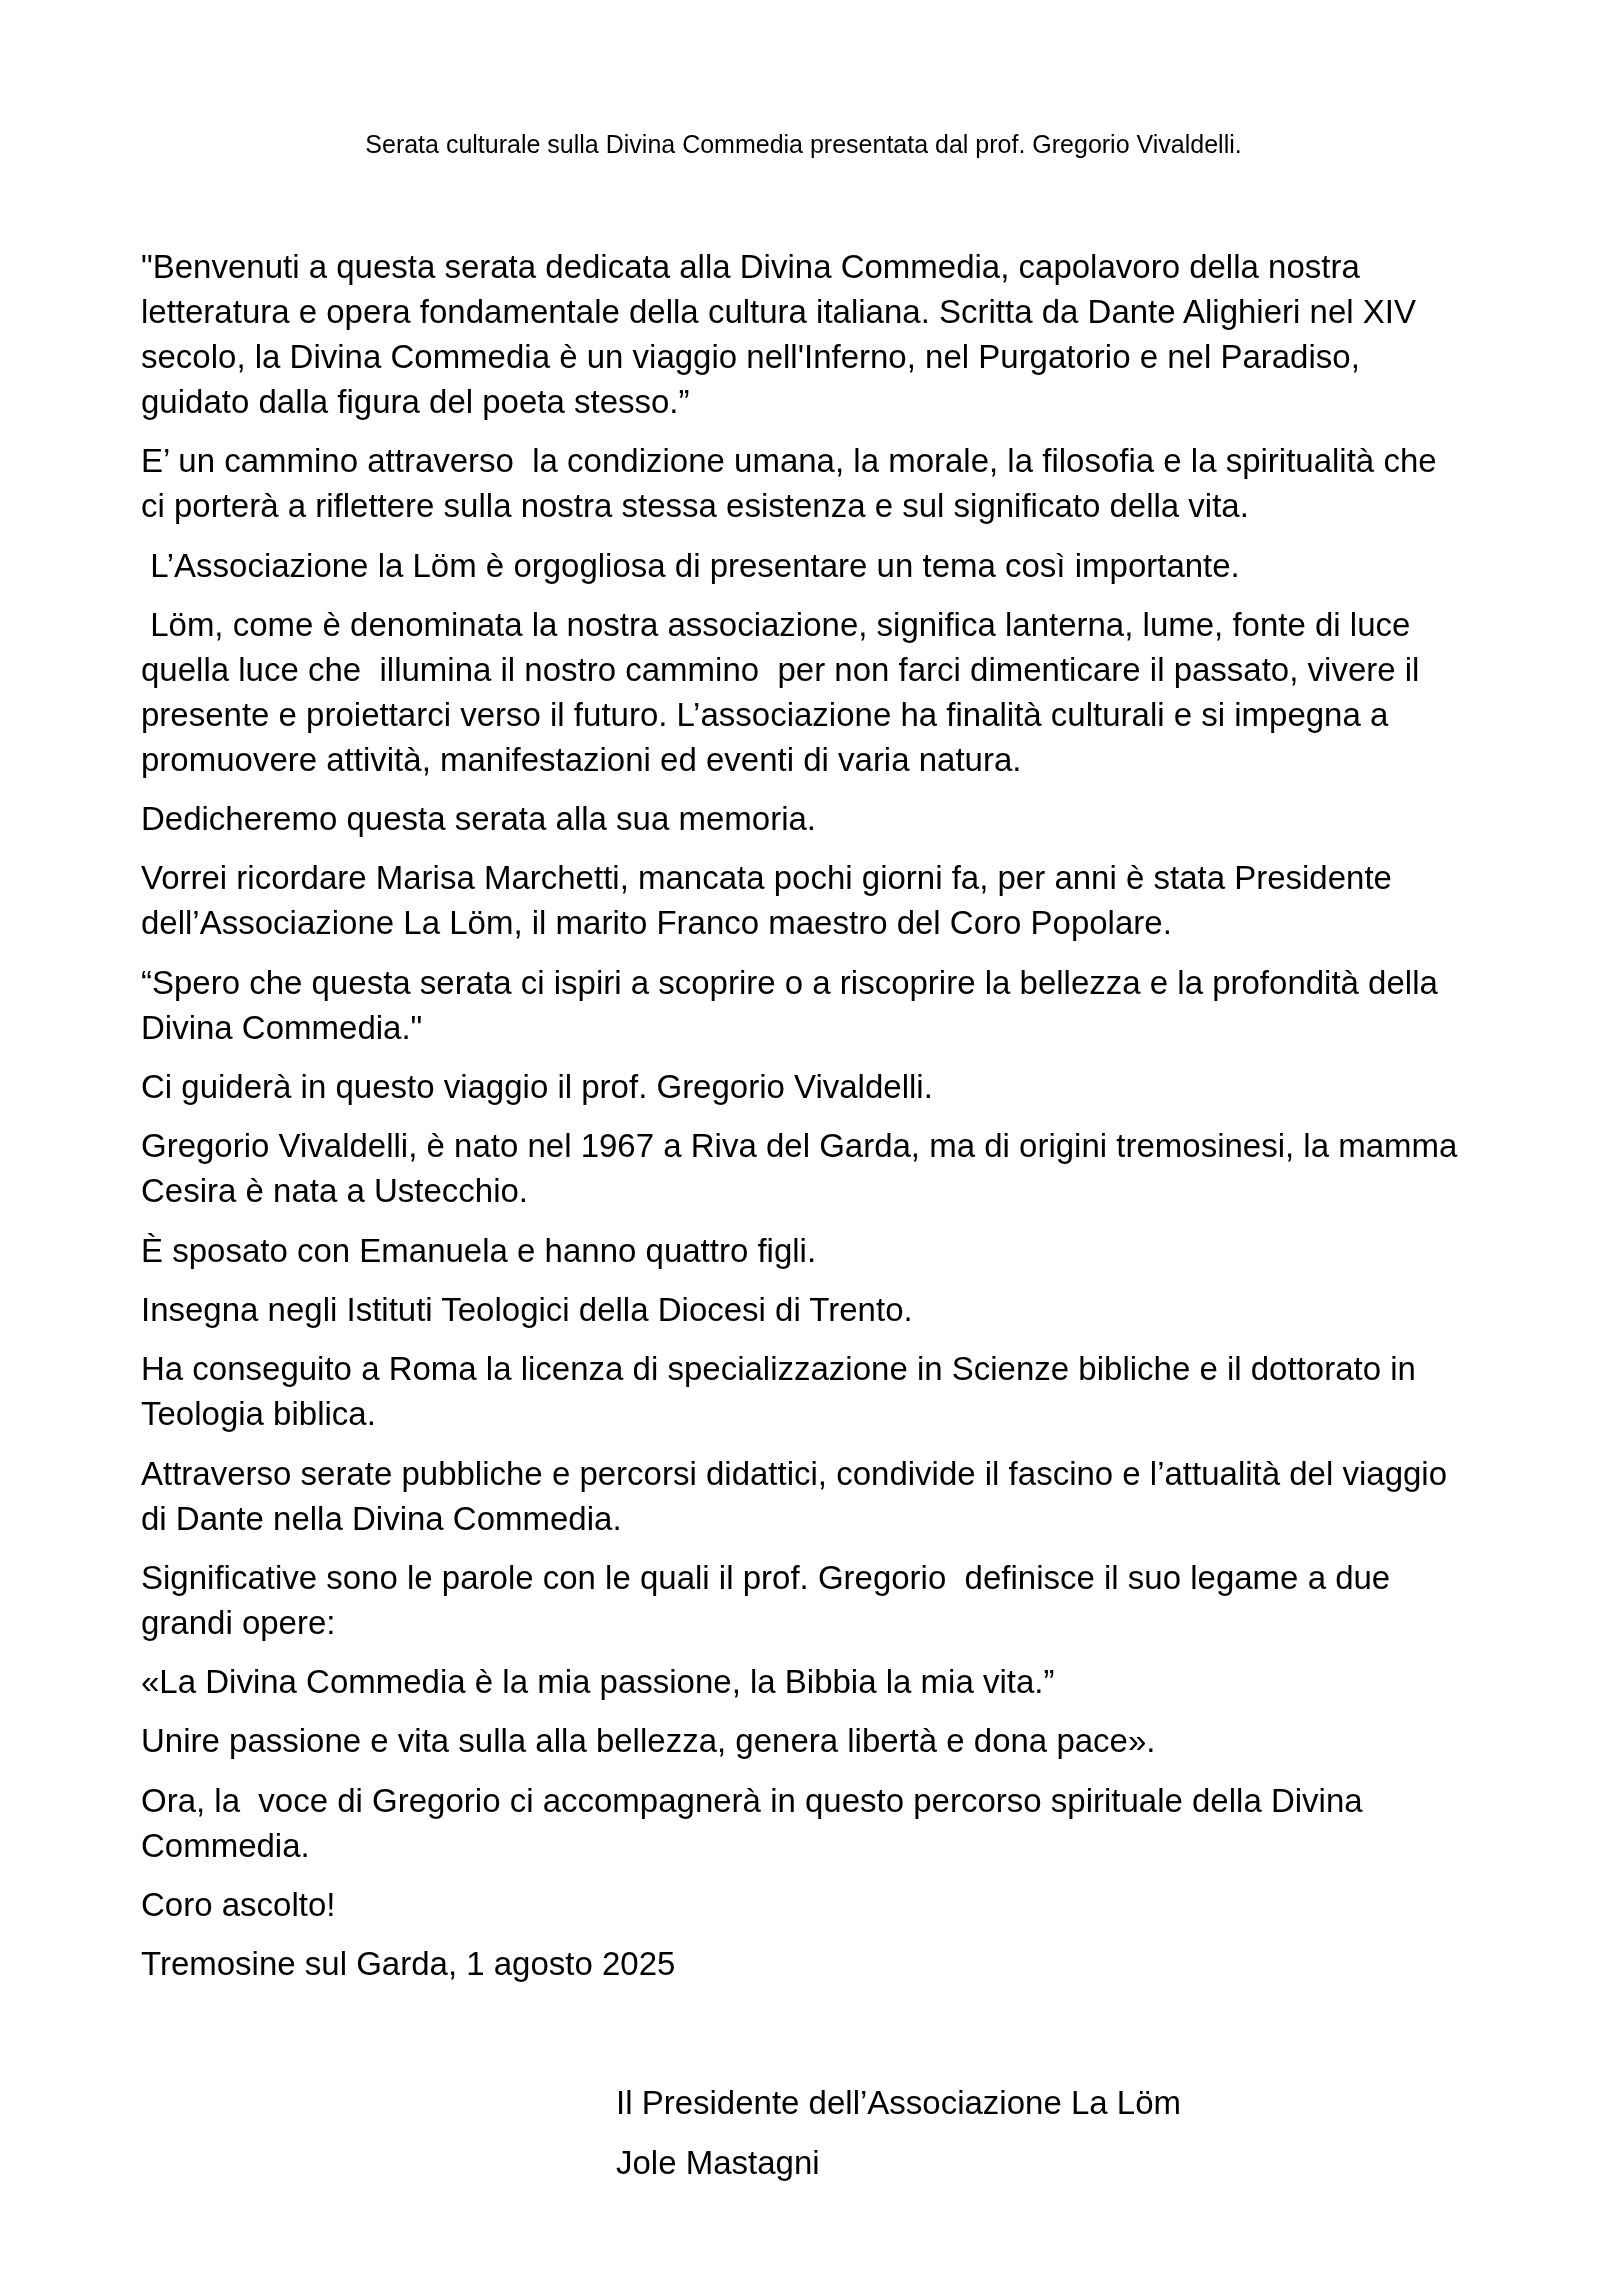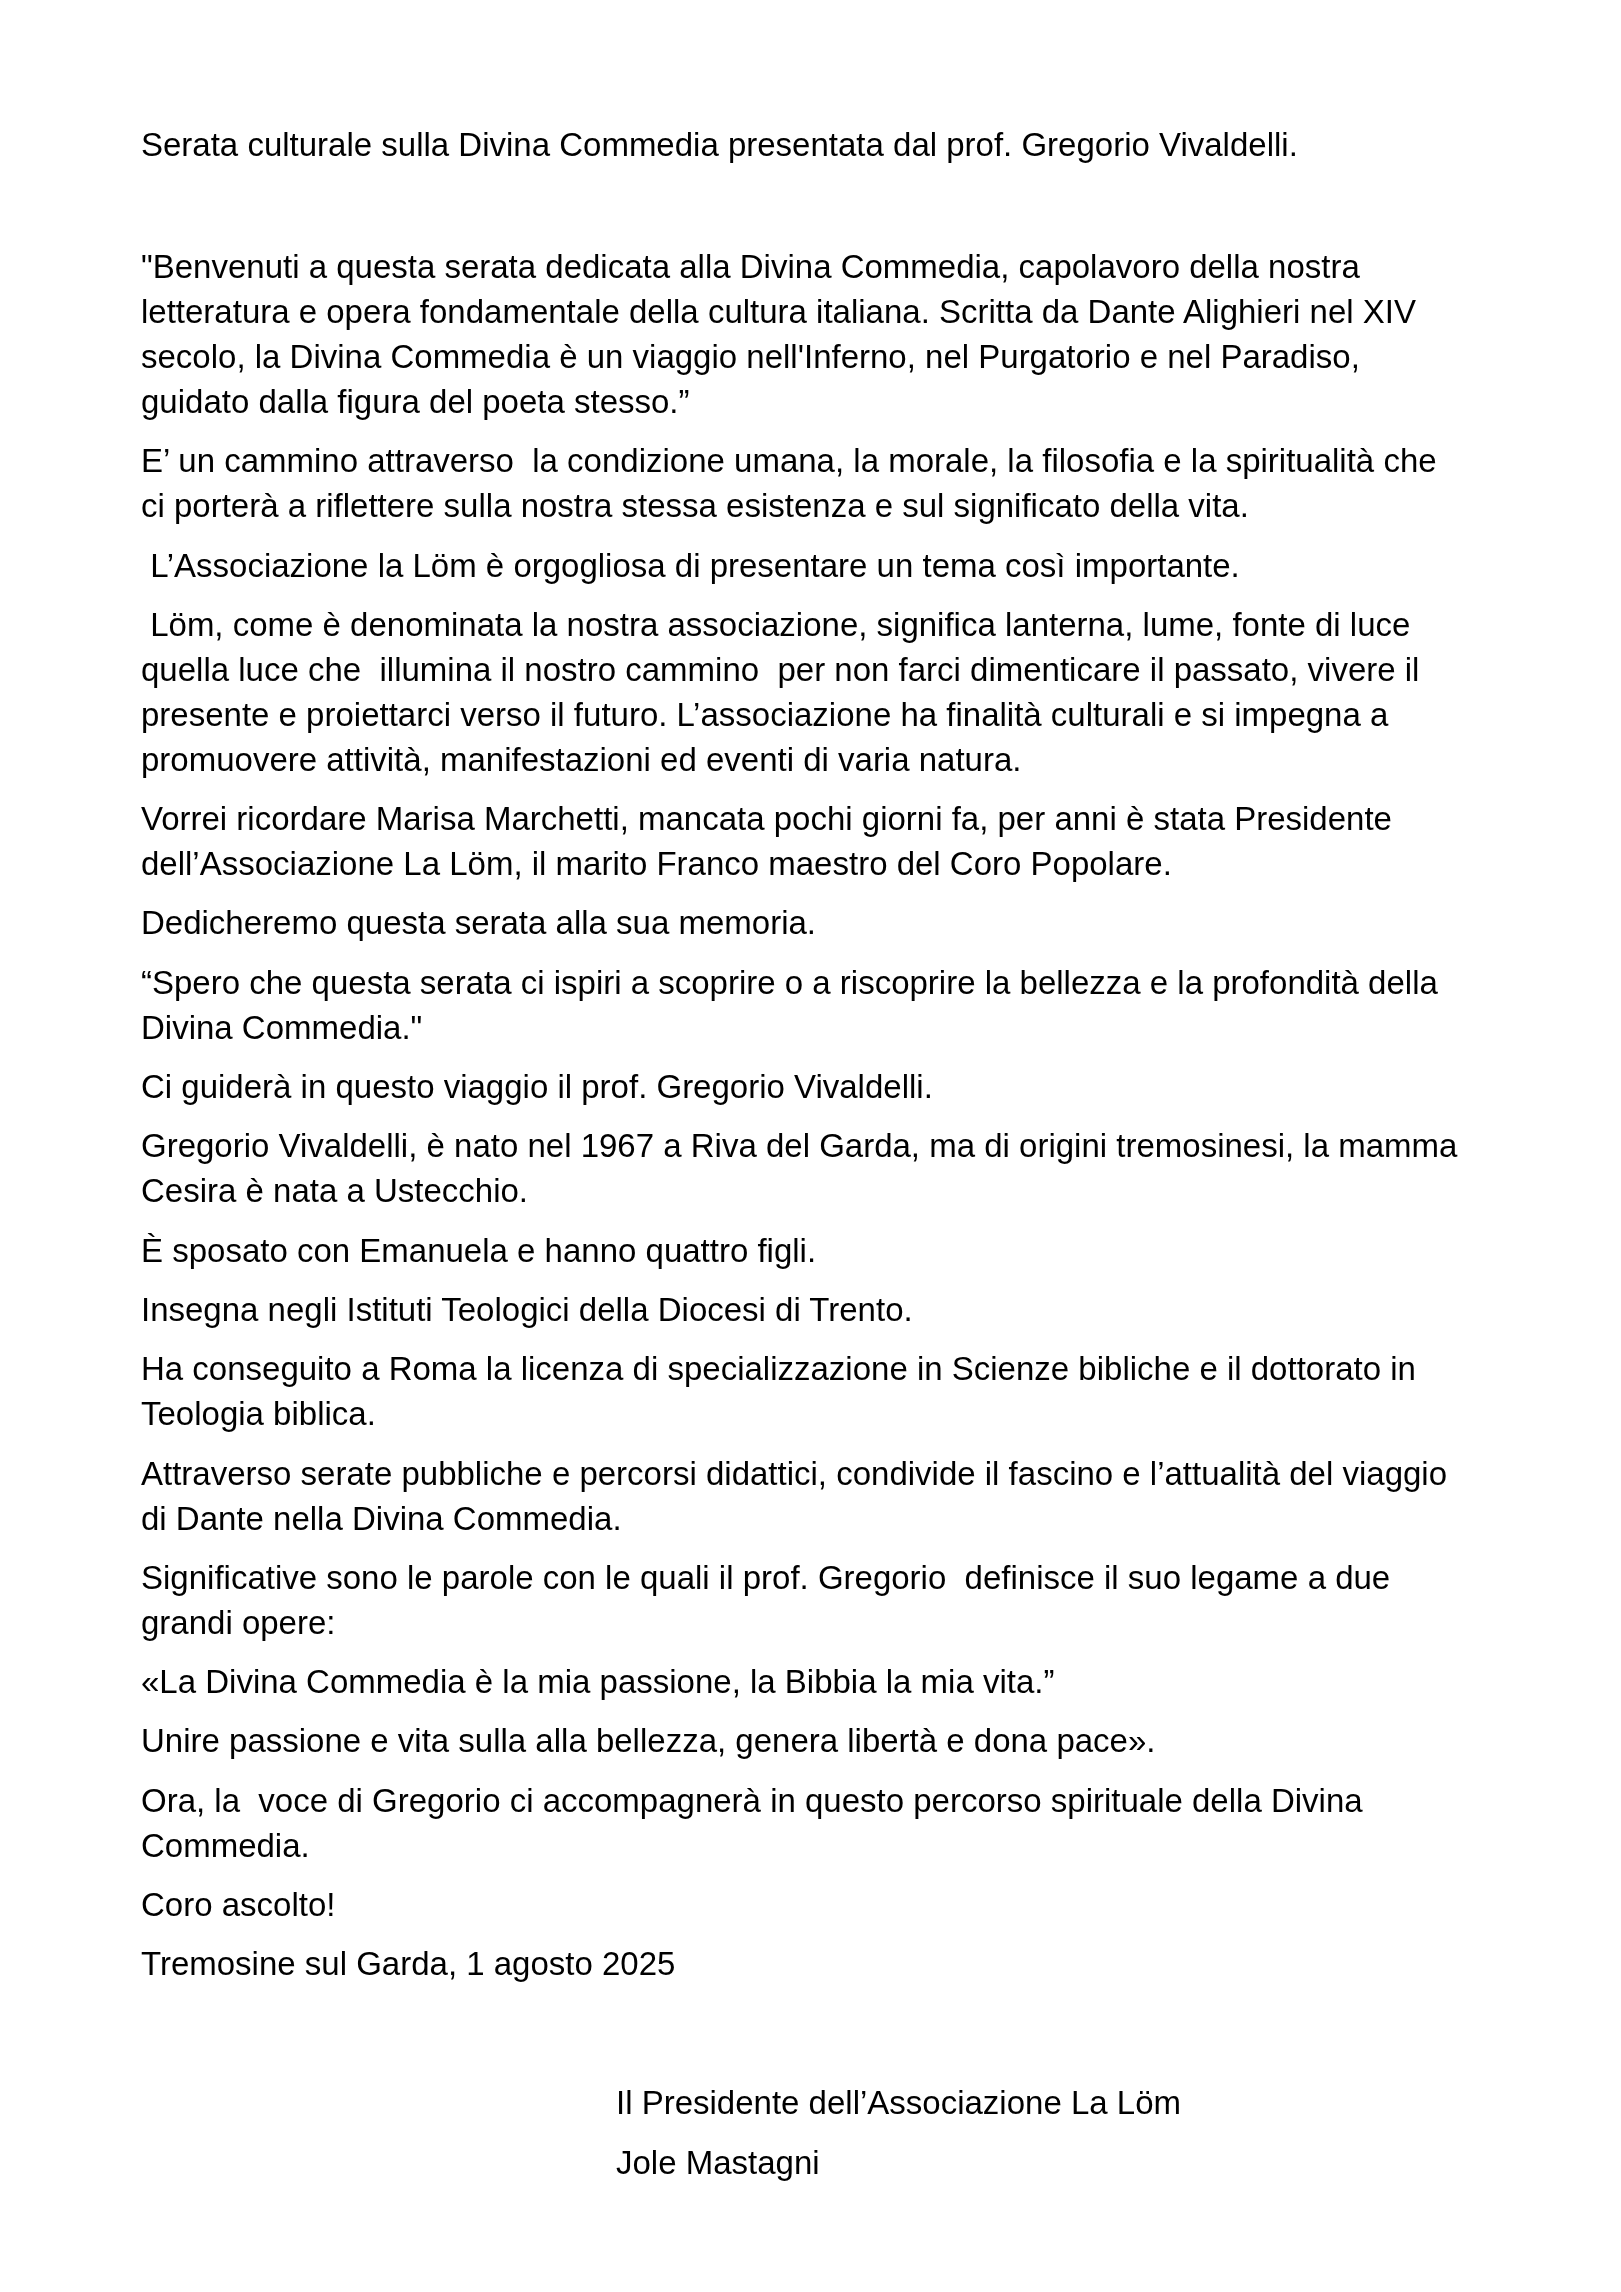--- a/index.html
+++ b/index.html
@@ -13,24 +13,24 @@
     box-sizing: border-box;
     width: 1621px;
     height: 2293px;
     padding: 122px 155px 0 141px;
     font-family: "Liberation Sans", sans-serif;
     font-size: 33px;
     line-height: 45px;
     color: #000000;
   }
   h1.doc-title {
-    font-size: 33px;
+    font-size: 25px;
     line-height: 45px;
     font-weight: normal;
-    text-align: left;
+    text-align: center;
     margin: 0 0 77px 0;
     white-space: pre-wrap;
   }
   p.para {
     margin: 0 0 14.3px 0;
     white-space: pre-wrap;
   }
   .signature {
     margin: 94px 0 0 475px;
     width: 851px;
@@ -44,22 +44,22 @@
 </head>
 <body>
 
 <main>
   <h1 class="doc-title">Serata culturale sulla Divina Commedia presentata dal prof. Gregorio Vivaldelli.</h1>
 
   <p class="para">"Benvenuti a questa serata dedicata alla Divina Commedia, capolavoro della nostra letteratura e opera fondamentale della cultura italiana. Scritta da Dante Alighieri nel XIV secolo, la Divina Commedia è un viaggio nell'Inferno, nel Purgatorio e nel Paradiso, guidato dalla figura del poeta stesso.”</p>
   <p class="para">E’ un cammino attraverso  la condizione umana, la morale, la filosofia e la spiritualità che ci porterà a riflettere sulla nostra stessa esistenza e sul significato della vita.</p>
   <p class="para"> L’Associazione la Löm è orgogliosa di presentare un tema così importante.</p>
   <p class="para"> Löm, come è denominata la nostra associazione, significa lanterna, lume, fonte di luce quella luce che  illumina il nostro cammino  per non farci dimenticare il passato, vivere il presente e proiettarci verso il futuro. L’associazione ha finalità culturali e si impegna a promuovere attività, manifestazioni ed eventi di varia natura.</p>
+  <p class="para">Dedicheremo questa serata alla sua memoria.</p>
   <p class="para">Vorrei ricordare Marisa Marchetti, mancata pochi giorni fa, per anni è stata Presidente  dell’Associazione La Löm, il marito Franco maestro del Coro Popolare.</p>
-  <p class="para">Dedicheremo questa serata alla sua memoria.</p>
   <p class="para">“Spero che questa serata ci ispiri a scoprire o a riscoprire la bellezza e la profondità della Divina Commedia."</p>
   <p class="para">Ci guiderà in questo viaggio il prof. Gregorio Vivaldelli.</p>
   <p class="para">Gregorio Vivaldelli, è nato nel 1967 a Riva del Garda, ma di origini tremosinesi, la mamma Cesira è nata a Ustecchio.</p>
   <p class="para">È sposato con Emanuela e hanno quattro figli.</p>
   <p class="para">Insegna negli Istituti Teologici della Diocesi di Trento.</p>
   <p class="para">Ha conseguito a Roma la licenza di specializzazione in Scienze bibliche e il dottorato in Teologia biblica.</p>
   <p class="para">Attraverso serate pubbliche e percorsi didattici, condivide il fascino e l’attualità del viaggio di Dante nella Divina Commedia.</p>
   <p class="para">Significative sono le parole con le quali il prof. Gregorio  definisce il suo legame a due grandi opere:</p>
   <p class="para">«La Divina Commedia è la mia passione, la Bibbia la mia vita.”</p>
   <p class="para">Unire passione e vita sulla alla bellezza, genera libertà e dona pace».</p>

